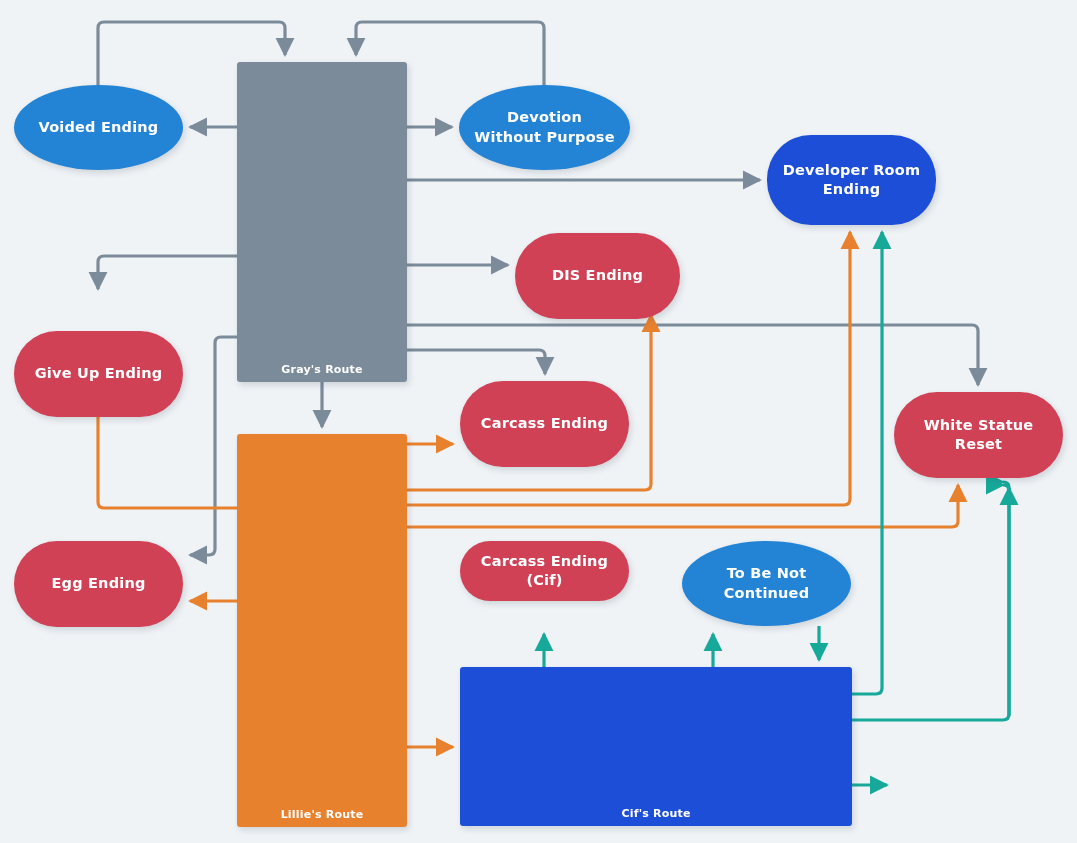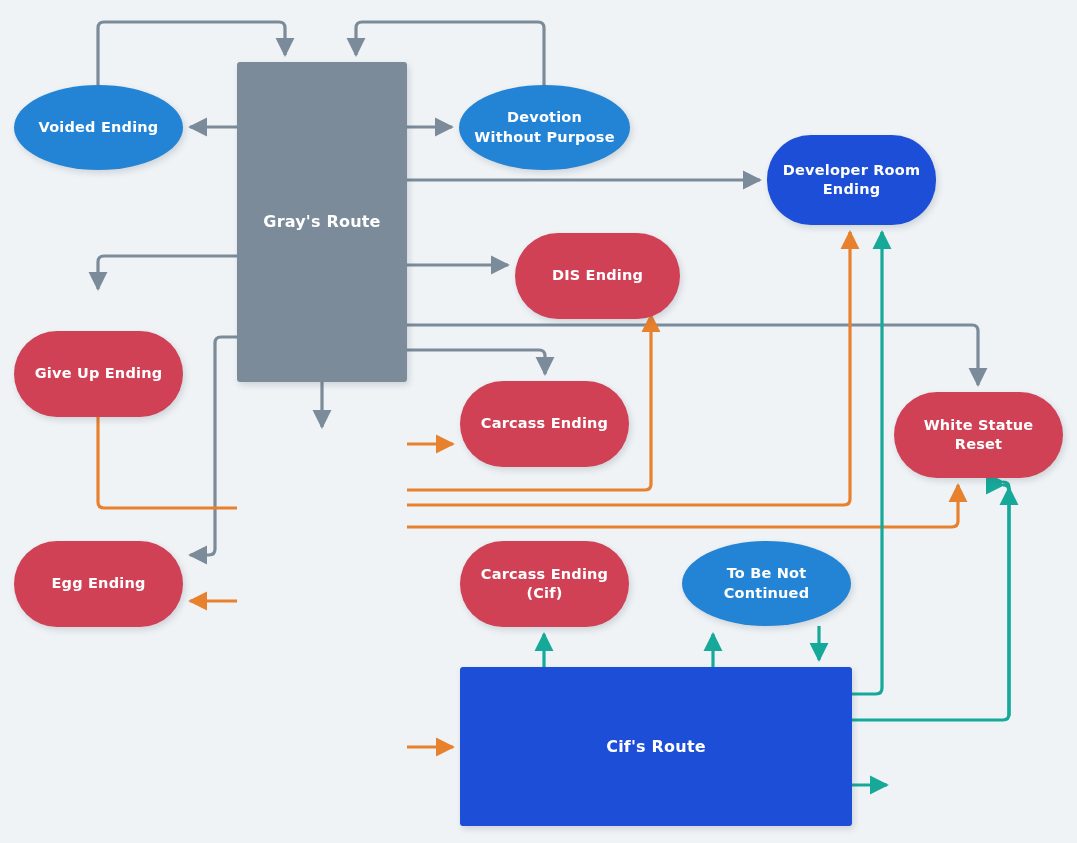--- a/index.html
+++ b/index.html
@@ -34,22 +34,23 @@
     letter-spacing: 0.2px;
     line-height: 1.32;
     box-sizing: border-box;
     padding: 4px 12px;
     box-shadow: 2px 3px 6px rgba(60,72,88,0.18);
   }
   .node.rect   { border-radius: 3px; }
   .node.pill   { border-radius: 44px; }
   .node.ellipse{ border-radius: 50%; }
   .node.route-label {
-    font-size: 16px;
+    font-size: 11px;
     font-weight: 600;
+    align-items: flex-end;
   }
 </style>
 </head>
 <body>
 
 <div id="canvas">
 
   <svg class="edges" viewBox="0 0 1077 843">
     <defs>
       <marker id="ah-gray" viewBox="0 0 10 10" refX="9" refY="5" markerWidth="6" markerHeight="6" orient="auto-start-reverse">
@@ -117,20 +118,23 @@
 
     <g fill="none" stroke-width="3.2" stroke-linecap="butt" stroke-linejoin="round">
       <path stroke="#16a999" marker-end="url(#ah-teal)" d="M 1009 716 L 1009 530 L 1009 500 L 1009 495 L 1009 492 L 1009 490 L 1009 488"></path>
     </g>
   </svg>
 
   <div class="node rect route-label" style="left:237px; top:62px; width:170px; height:320px; background:#7b8b9a;">
     <span>Gray's Route</span>
   </div>
 
+  <div class="node rect route-label" style="left:237px; top:434px; width:170px; height:393px; background:#e8812e;">
+    <span>Lillie's Route</span>
+  </div>
 
   <div class="node rect route-label" style="left:460px; top:667px; width:392px; height:159px; background:#1d4ed8;">
     <span>Cif's Route</span>
   </div>
 
   <div class="node ellipse" style="left:14px; top:85px; width:169px; height:85px; background:#2383d4;">
     <span>Voided Ending</span>
   </div>
 
   <div class="node ellipse" style="left:459px; top:85px; width:171px; height:85px; background:#2383d4;">
@@ -158,18 +162,18 @@
   </div>
 
   <div class="node pill" style="left:894px; top:392px; width:169px; height:86px; background:#d04156;">
     <span>White Statue Reset</span>
   </div>
 
   <div class="node pill" style="left:14px; top:541px; width:169px; height:86px; background:#d04156;">
     <span>Egg Ending</span>
   </div>
 
-  <div class="node pill" style="left:460px; top:541px; width:169px; height:86px; background:#d04156;">
+  <div class="node pill" style="left:460px; top:541px; width:169px; height:60px; background:#d04156;">
     <span>Carcass Ending (Cif)</span>
   </div>
 
 
 </div>
 
 </body></html>

